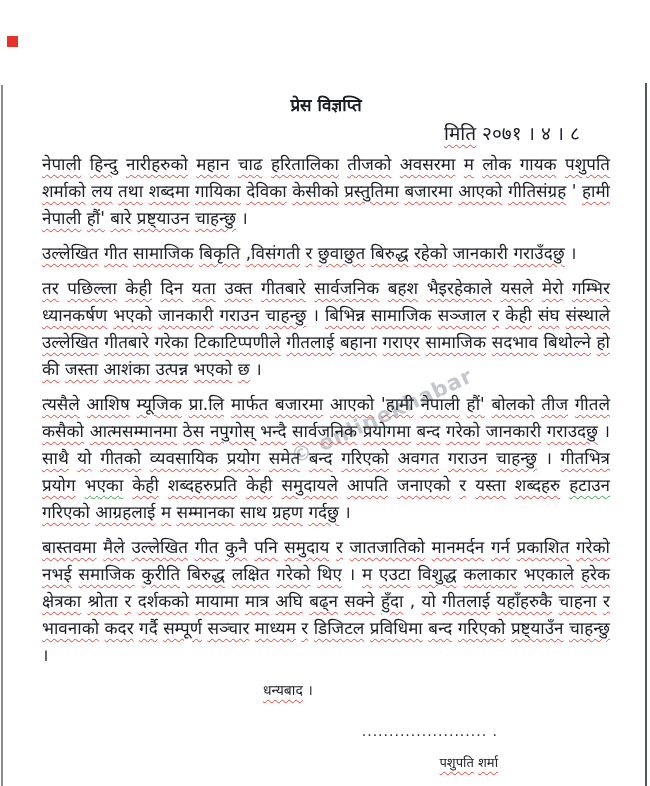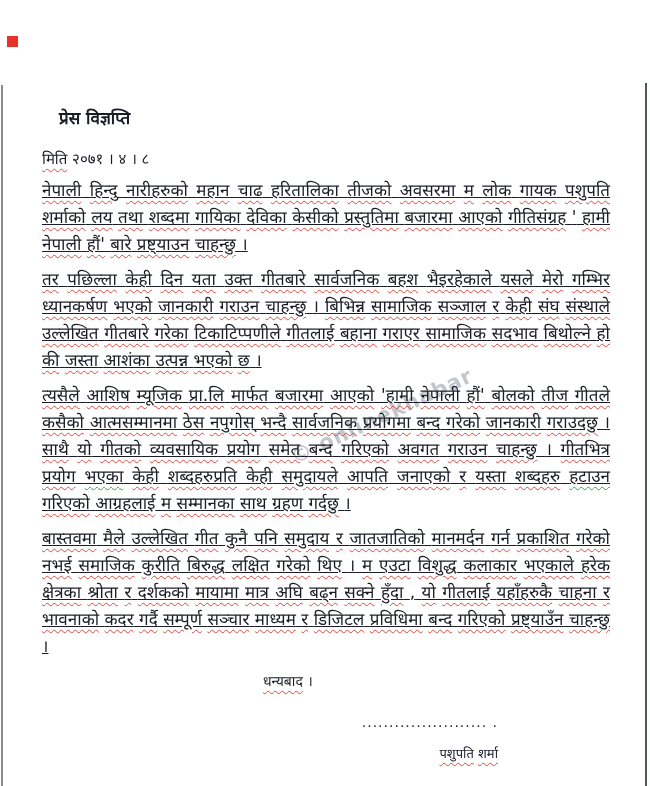--- a/index.html
+++ b/index.html
@@ -22,33 +22,33 @@
   .border-right{
     position:absolute;left:645px;top:83px;bottom:0;width:2px;
     background:#4d5661;
   }
   .content{
     position:absolute;left:0;top:0;right:0;bottom:0;
     padding:90px 40px 0 42px;
     box-sizing:border-box;
   }
   .title{
-    margin:17px;
+    margin:4px;
     font-size:17px;font-weight:bold;line-height:22px;
-    text-align:left;
+    text-align:center;
   }
   .date-line{
     margin:2px 30px 0 0;
-    font-size:15px;line-height:27px;
+    font-size:19px;line-height:27px;
+    text-align:right;
   }
   .para{
     margin:4px 0 8px 0;
     font-size:17px;line-height:27px;
     text-align:justify;
-    text-decoration:underline;
   }
   .para + .para{margin-top:0;}
   .closing{
     margin:0;padding-left:221px;
     font-size:14px;line-height:27px;
   }
   .sig-dots{
     margin:17px 112px 0 0;
     font-size:14px;line-height:20px;letter-spacing:1px;
     text-align:right;color:#2a2c33;
@@ -92,20 +92,21 @@
   <div class="border-right"></div>
 
   <div class="watermark">© onlinekhabar</div>
 
   <div class="content">
     <h1 class="title">प्रेस विज्ञप्ति</h1>
 
     <div class="date-line squig"><span class="w">मिति</span> <span>२०७१</span> <span>।</span> <span>४</span> <span>।</span> <span>८</span></div>
 
     <p class="para squig"><span class="w">नेपाली</span> <span class="w">हिन्दु</span> <span class="w">नारीहरुको</span> <span class="w">महान</span> <span class="w">चाढ</span> <span class="w">हरितालिका</span> <span class="w">तीजको</span> <span class="w">अवसरमा</span> <span class="w">म</span> <span class="w">लोक</span> <span class="w">गायक</span> <span class="w">पशुपति</span> <span class="w">शर्माको</span> <span class="w">लय</span> <span class="w">तथा</span> <span class="w">शब्दमा</span> <span class="w">गायिका</span> <span class="w">देविका</span> <span class="w">केसीको</span> <span class="w">प्रस्तुतिमा</span> <span class="w">बजारमा</span> <span class="w">आएको</span> <span class="w">गीतिसंग्रह</span> <span>'</span> <span class="w">हामी</span> <span class="w">नेपाली</span> <span class="w">हौं'</span> <span class="w">बारे</span> <span class="w">प्रष्ट्याउन</span> <span class="w">चाहन्छु</span> <span>।</span></p>
+    <p class="para squig"><span class="w">उल्लेखित</span> <span class="w">गीत</span> <span class="w">सामाजिक</span> <span class="w">बिकृति</span> <span class="w">,विसंगती</span> <span class="w">र</span> <span class="w">छुवाछुत</span> <span class="w">बिरुद्ध</span> <span class="w">रहेको</span> <span class="w">जानकारी</span> <span class="w">गराउँदछु</span> <span>।</span></p>
     <p class="para squig"><span class="w">तर</span> <span class="w">पछिल्ला</span> <span class="w">केही</span> <span class="w">दिन</span> <span class="w">यता</span> <span class="w">उक्त</span> <span class="w">गीतबारे</span> <span class="w">सार्वजनिक</span> <span class="w">बहश</span> <span class="w">भैइरहेकाले</span> <span class="w">यसले</span> <span class="w">मेरो</span> <span class="w">गम्भिर</span> <span class="w">ध्यानकर्षण</span> <span class="w">भएको</span> <span class="w">जानकारी</span> <span class="w">गराउन</span> <span class="w">चाहन्छु</span> <span>।</span> <span class="w">बिभिन्न</span> <span class="w">सामाजिक</span> <span class="w">सञ्जाल</span> <span class="w">र</span> <span class="w">केही</span> <span class="w">संघ</span> <span class="w">संस्थाले</span> <span class="w">उल्लेखित</span> <span class="w">गीतबारे</span> <span class="w">गरेका</span> <span class="w">टिकाटिप्पणीले</span> <span class="w">गीतलाई</span> <span class="w">बहाना</span> <span class="w">गराएर</span> <span class="w">सामाजिक</span> <span class="w">सदभाव</span> <span class="w">बिथोल्ने</span> <span class="w">हो</span> <span class="w">की</span> <span class="w">जस्ता</span> <span class="w">आशंका</span> <span class="w">उत्पन्न</span> <span class="w">भएको</span> <span class="w">छ</span> <span>।</span></p>
     <p class="para squig"><span class="w">त्यसैले</span> <span class="w">आशिष</span> <span class="w">म्यूजिक</span> <span class="w">प्रा.लि</span> <span class="w">मार्फत</span> <span class="w">बजारमा</span> <span class="w">आएको</span> <span class="w">'हामी</span> <span class="w">नेपाली</span> <span class="w">हौं'</span> <span class="w">बोलको</span> <span class="w">तीज</span> <span class="w">गीतले</span> <span class="w">कसैको</span> <span class="w">आत्मसम्मानमा</span> <span class="w">ठेस</span> <span class="w">नपुगोस्</span> <span class="w">भन्दै</span> <span class="w">सार्वजनिक</span> <span class="w">प्रयोगमा</span> <span class="w">बन्द</span> <span class="w">गरेको</span> <span class="w">जानकारी</span> <span class="w">गराउदछु</span> <span>।</span> <span class="w">साथै</span> <span class="w">यो</span> <span class="w">गीतको</span> <span class="w">व्यवसायिक</span> <span class="w">प्रयोग</span> <span class="w">समेत</span> <span class="w">बन्द</span> <span class="w">गरिएको</span> <span class="w">अवगत</span> <span class="w">गराउन</span> <span class="w">चाहन्छु</span> <span>।</span> <span class="w">गीतभित्र</span> <span class="w">प्रयोग</span> <span class="w g">भएका</span> <span class="w">केही</span> <span class="w">शब्दहरुप्रति</span> <span class="w">केही</span> <span class="w">समुदायले</span> <span class="w">आपति</span> <span class="w">जनाएको</span> <span class="w">र</span> <span class="w">यस्ता</span> <span class="w">शब्दहरु</span> <span class="w g">हटाउन</span> <span class="w">गरिएको</span> <span class="w">आग्रहलाई</span> <span class="w">म</span> <span class="w">सम्मानका</span> <span class="w">साथ</span> <span class="w">ग्रहण</span> <span class="w">गर्दछु</span> <span>।</span></p>
     <p class="para squig"><span class="w">बास्तवमा</span> <span class="w">मैले</span> <span class="w">उल्लेखित</span> <span class="w">गीत</span> <span class="w">कुनै</span> <span class="w">पनि</span> <span class="w">समुदाय</span> <span class="w">र</span> <span class="w">जातजातिको</span> <span class="w">मानमर्दन</span> <span class="w">गर्न</span> <span class="w">प्रकाशित</span> <span class="w">गरेको</span> <span class="w">नभई</span> <span class="w">समाजिक</span> <span class="w">कुरीति</span> <span class="w">बिरुद्ध</span> <span class="w">लक्षित</span> <span class="w">गरेको</span> <span class="w">थिए</span> <span>।</span> <span class="w">म</span> <span class="w">एउटा</span> <span class="w">विशुद्ध</span> <span class="w">कलाकार</span> <span class="w">भएकाले</span> <span class="w">हरेक</span> <span class="w">क्षेत्रका</span> <span class="w">श्रोता</span> <span class="w">र</span> <span class="w">दर्शकको</span> <span class="w">मायामा</span> <span class="w">मात्र</span> <span class="w">अघि</span> <span class="w">बढ्न</span> <span class="w">सक्ने</span> <span class="w">हुँदा</span> <span>,</span> <span class="w">यो</span> <span class="w">गीतलाई</span> <span class="w">यहाँहरुकै</span> <span class="w">चाहना</span> <span class="w">र</span> <span class="w">भावनाको</span> <span class="w">कदर</span> <span class="w">गर्दै</span> <span class="w">सम्पूर्ण</span> <span class="w">सञ्चार</span> <span class="w">माध्यम</span> <span class="w">र</span> <span class="w">डिजिटल</span> <span class="w">प्रविधिमा</span> <span class="w">बन्द</span> <span class="w">गरिएको</span> <span class="w">प्रष्ट्याउँन</span> <span class="w">चाहन्छु</span> <span>।</span></p>
 
     <div class="closing squig"><span class="w">धन्यबाद</span> <span>।</span></div>
 
     <div class="sig-dots">....................... .</div>
     <div class="sig-name squig"><span class="w">पशुपति</span> <span class="w">शर्मा</span></div>
     <div class="sig-role squig"> </div>
   </div>

